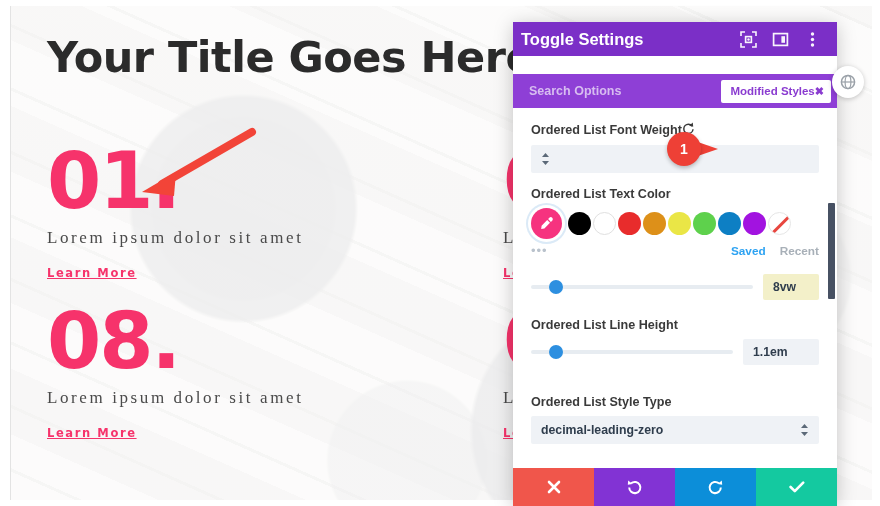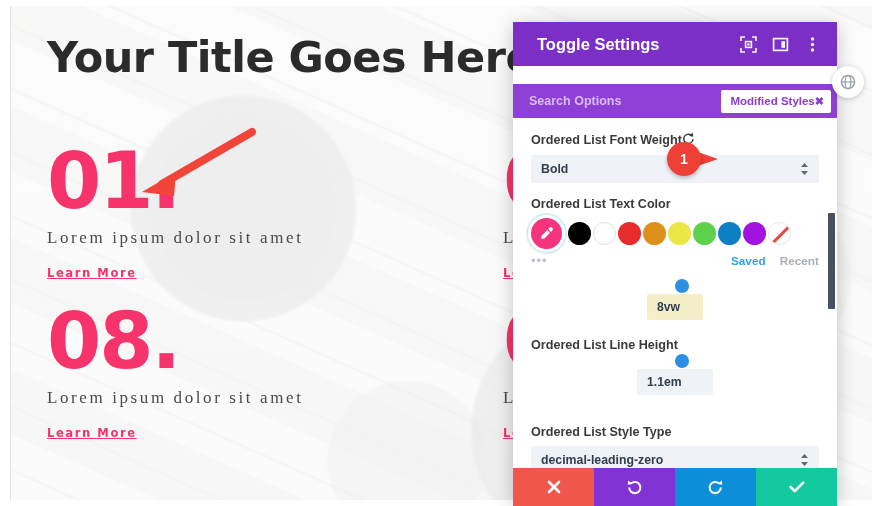--- a/index.html
+++ b/index.html
@@ -76,22 +76,22 @@
   
   #modal {
     position: absolute; left: 513px; top: 22px;
     width: 324px; height: 484px;
     background: #fff;
     box-shadow: 0 3px 18px rgba(0,0,0,.22);
     display: flex; flex-direction: column;
     overflow: hidden;
   }
   #m-head {
-    height: 44px; background: #7b2fc7; flex: 0 0 auto;
-    display: flex; align-items: center; padding: 0 14px 0 24px;
+    height: 34px; background: #7b2fc7; flex: 0 0 auto;
+    display: flex; align-items: center; padding: 0 14px 0 8px;
   }
   #m-title { color: #fff; font-size: 16.5px; font-weight: 700; flex: 1; }
   .hicon { width: 22px; height: 22px; margin-left: 10px; opacity: .95;
            display: flex; align-items: center; justify-content: center; }
   #m-search {
     height: 34px; background: #8e3fd6; flex: 0 0 auto;
     display: flex; align-items: center; padding: 0 6px 0 16px; margin-top: 18px;
   }
   #search-ph { color: #d7bdf0; font-size: 12.5px; font-weight: 700; flex: 1; }
   #mod-chip {
@@ -125,21 +125,21 @@
   .sw-none { background: #fff; border: 1px solid #e6e6e6; position: relative; overflow: hidden; }
   .sw-none::after {
     content: ""; position: absolute; left: -3px; top: 10px;
     width: 30px; height: 2.5px; background: #e8463f; transform: rotate(-45deg);
   }
   .sw-row2 { display: flex; align-items: center; margin-top: 4px; }
   .dots { color: #b9c2cc; font-size: 13px; letter-spacing: 1px; flex: 1; }
   .saved { color: #2ea3f2; font-size: 11.8px; font-weight: 700; margin-right: 14px; }
   .recent { color: #a8b0b8; font-size: 11.8px; font-weight: 600; }
 
-  .sliderow { display: flex; align-items: center; gap: 10px; flex-direction: column; }
+  .sliderow { display: flex; align-items: center; gap: 10px; }
   .track { flex: 1; height: 4px; background: #e7ecf1; border-radius: 2px; position: relative; }
   .knob { position: absolute; top: -5px; width: 14px; height: 14px; border-radius: 50%; background: #2d8fe0; }
   .numbox {
     width: 76px; height: 26px; background: #eff2f6; border-radius: 2px;
     display: flex; align-items: center; padding-left: 10px;
     font-size: 12.2px; color: #2f3d4d; font-weight: 600;
   }
   .numbox.hl { background: #f3f0c9; width: 56px; }
 
   
@@ -274,21 +274,20 @@
         <div class="flabel">
           <span>Ordered List Font Weight</span>
           <span>
             <svg width="13" height="13" viewBox="0 0 13 13">
               <path d="M11 7.2A4.6 4.6 0 1 1 6.4 2.2c1.6 0 3 .8 3.8 2" fill="none" stroke="#3a3a3a" stroke-width="1.5"></path>
               <polygon points="10.8,0.6 11.2,4.8 7.2,3.7" fill="#3a3a3a"></polygon>
             </svg>
           </span>
         </div>
         <div class="select">
-          <span class="val">Bold</span>
           <svg width="9" height="14" viewBox="0 0 9 14">
             <polygon points="4.5,1 8,5 1,5" fill="#5b6978"></polygon>
             <polygon points="4.5,13 8,9 1,9" fill="#5b6978"></polygon>
           </svg>
         </div>
       </div>
 
       <div class="field">
         <div class="flabel">
           <span>Ordered List Text Color</span>

